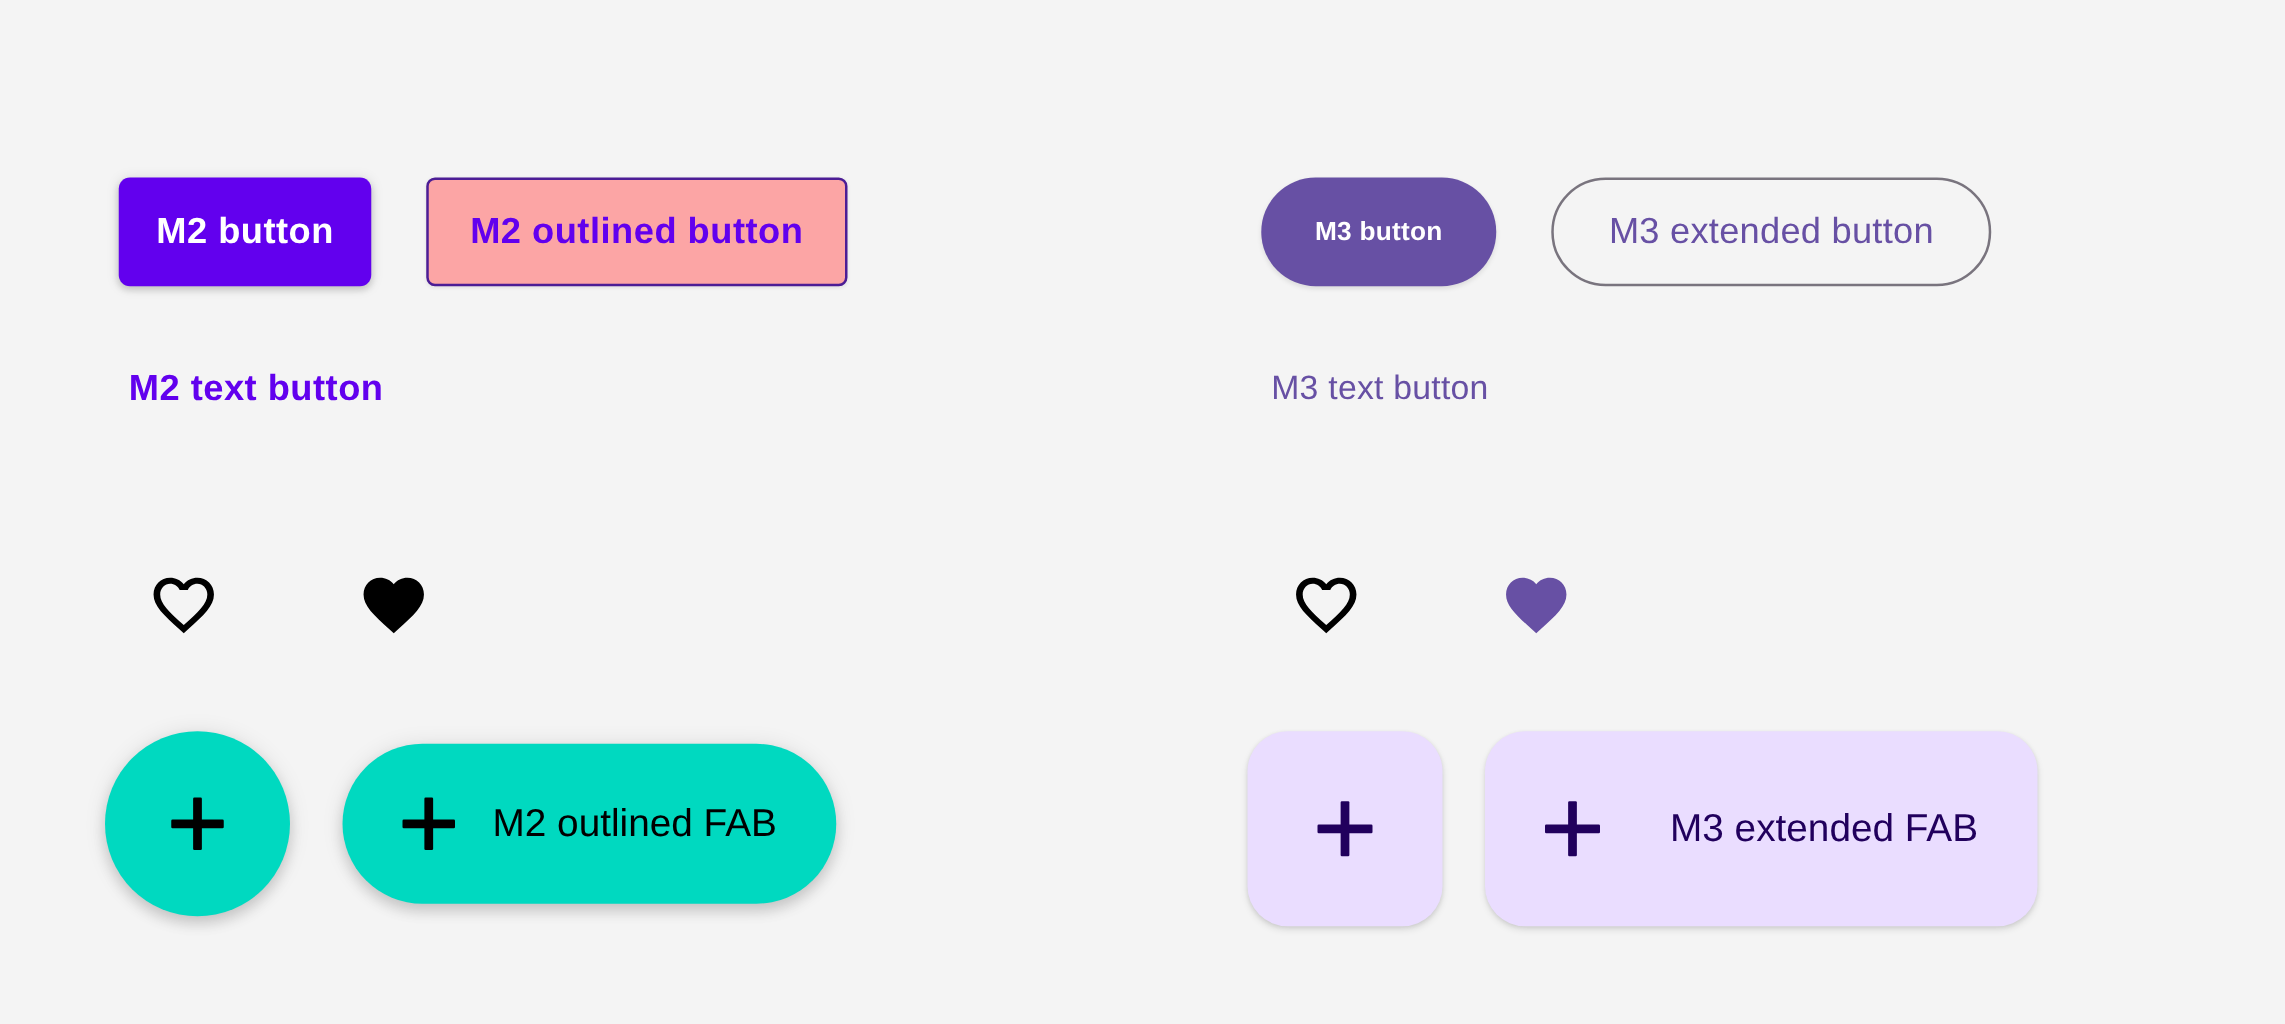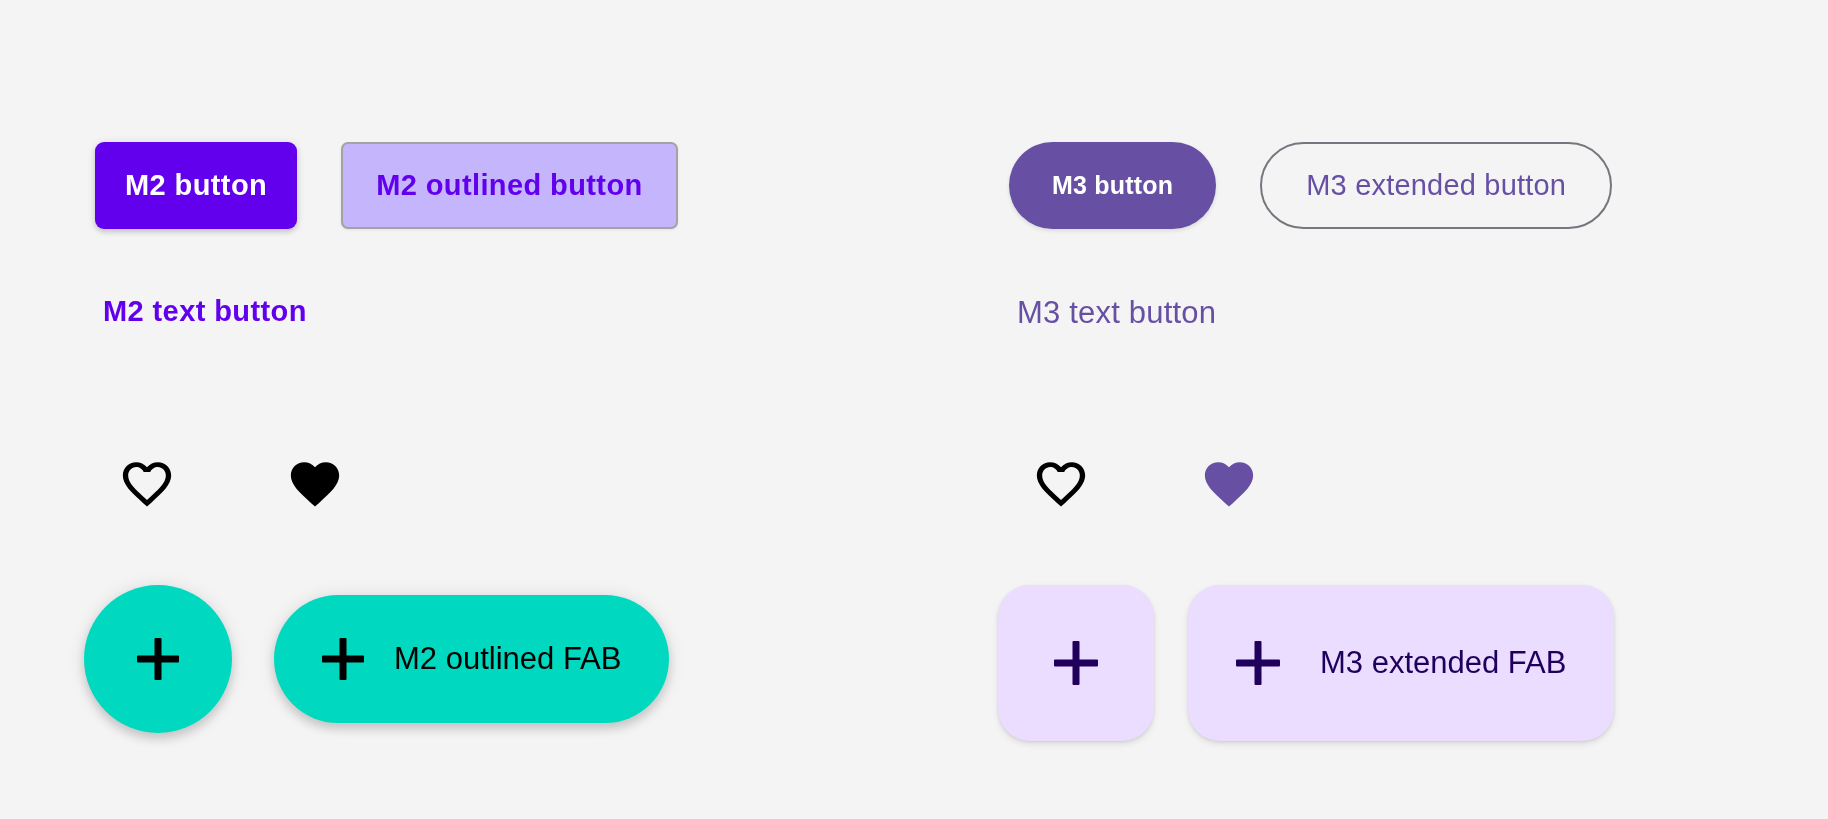--- a/index.html
+++ b/index.html
@@ -59,37 +59,37 @@
     font-weight: bold;
     letter-spacing: 0.4px;
     height: 87px;
     padding: 0 30px;
     border-radius: 9px;
     box-shadow: 0 3px 5px rgba(0,0,0,0.14), 0 1px 10px rgba(0,0,0,0.10);
   }
 
   
   .btn-m2-outlined {
-    background: #c4b5fd;
+    background: #fca5a5;
     color: #6200ee;
     font-size: 29px;
     font-weight: bold;
     letter-spacing: 0.4px;
     height: 87px;
     padding: 0 33px;
     border-radius: 7px;
-    border: 2px solid #a3a3a3;
+    border: 2px solid #4c1d95;
     box-shadow: 0 1px 3px rgba(0,0,0,0.07);
   }
 
   
   .btn-m3-filled {
     background: #6750a4;
     color: #ffffff;
-    font-size: 25px;
+    font-size: 21px;
     font-weight: bold;
     letter-spacing: 0.2px;
     height: 87px;
     padding: 0 43px;
     border-radius: 100px;
     box-shadow: 0 2px 4px rgba(0,0,0,0.10);
   }
 
   
   .btn-m3-outlined {
@@ -120,21 +120,21 @@
   }
   .btn-m2-text {
     color: #6200ee;
     font-size: 29px;
     font-weight: bold;
     letter-spacing: 0.4px;
     text-align: right;
   }
   .btn-m3-text {
     color: #6750a4;
-    font-size: 31px;
+    font-size: 27px;
     font-weight: normal;
     letter-spacing: 0.2px;
   }
 
   
   .row-hearts {
     position: absolute;
     top: 455px;
     left: 118px;
     display: flex;
@@ -200,21 +200,21 @@
     box-shadow: 0 3px 6px rgba(0,0,0,0.10), 0 1px 3px rgba(0,0,0,0.07);
   }
   .fab-m3-extended {
     height: 156px;
     border-radius: 32px;
     background: #eaddff;
     color: #21005d;
     font-size: 31px;
     font-weight: normal;
     padding: 0 48px;
-    gap: 40px;
+    gap: 56px;
     margin-left: 34px;
     box-shadow: 0 3px 6px rgba(0,0,0,0.10), 0 1px 3px rgba(0,0,0,0.07);
   }
 
   .plus {
     display: inline-block;
     position: relative;
     flex: none;
   }
   .plus::before, .plus::after {

